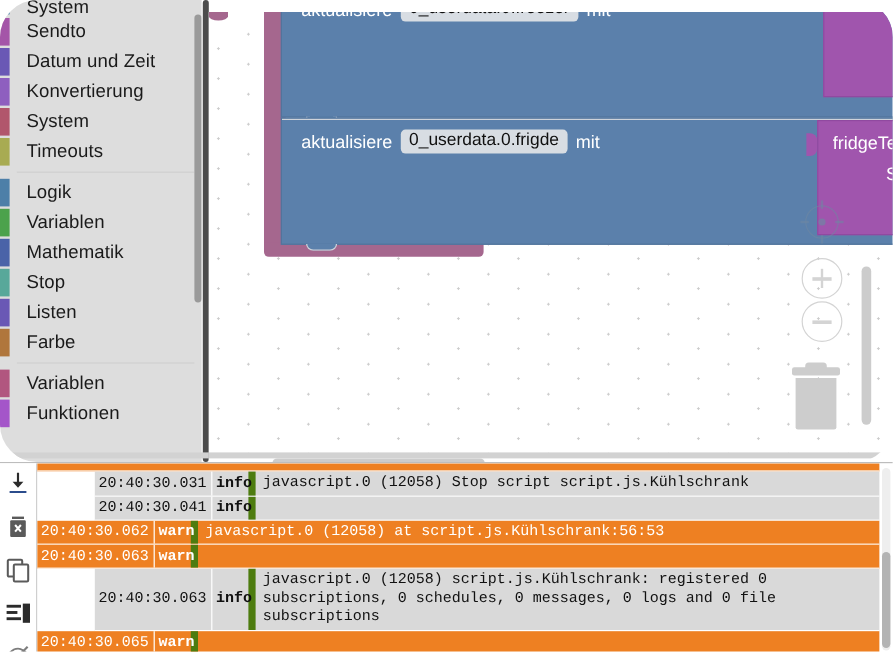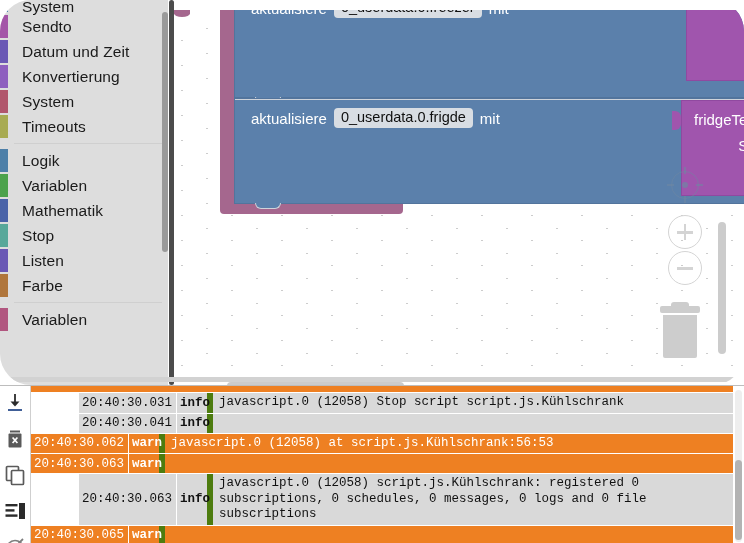--- a/index.html
+++ b/index.html
@@ -547,20 +547,24 @@
           </div>
           <div class="tb-row">
             <span class="swatch" style="background: rgb(176, 118, 60);"></span>
             <span class="tb-label">Farbe</span>
           </div>
           <div class="tb-sep"></div>
           <div class="tb-row">
             <span class="swatch" style="background: rgb(177, 86, 127);"></span>
             <span class="tb-label">Variablen</span>
           </div>
+          <div class="tb-row">
+            <span class="swatch" style="background: rgb(164, 85, 201);"></span>
+            <span class="tb-label">Funktionen</span>
+          </div>
         </div>
       <div id="toolbox-scrollbar">
         <div id="toolbox-scrollbar-thumb"></div>
       </div>
     </div>
 
     <div id="ws-vscroll"></div>
 
     <div id="workspace">
 

